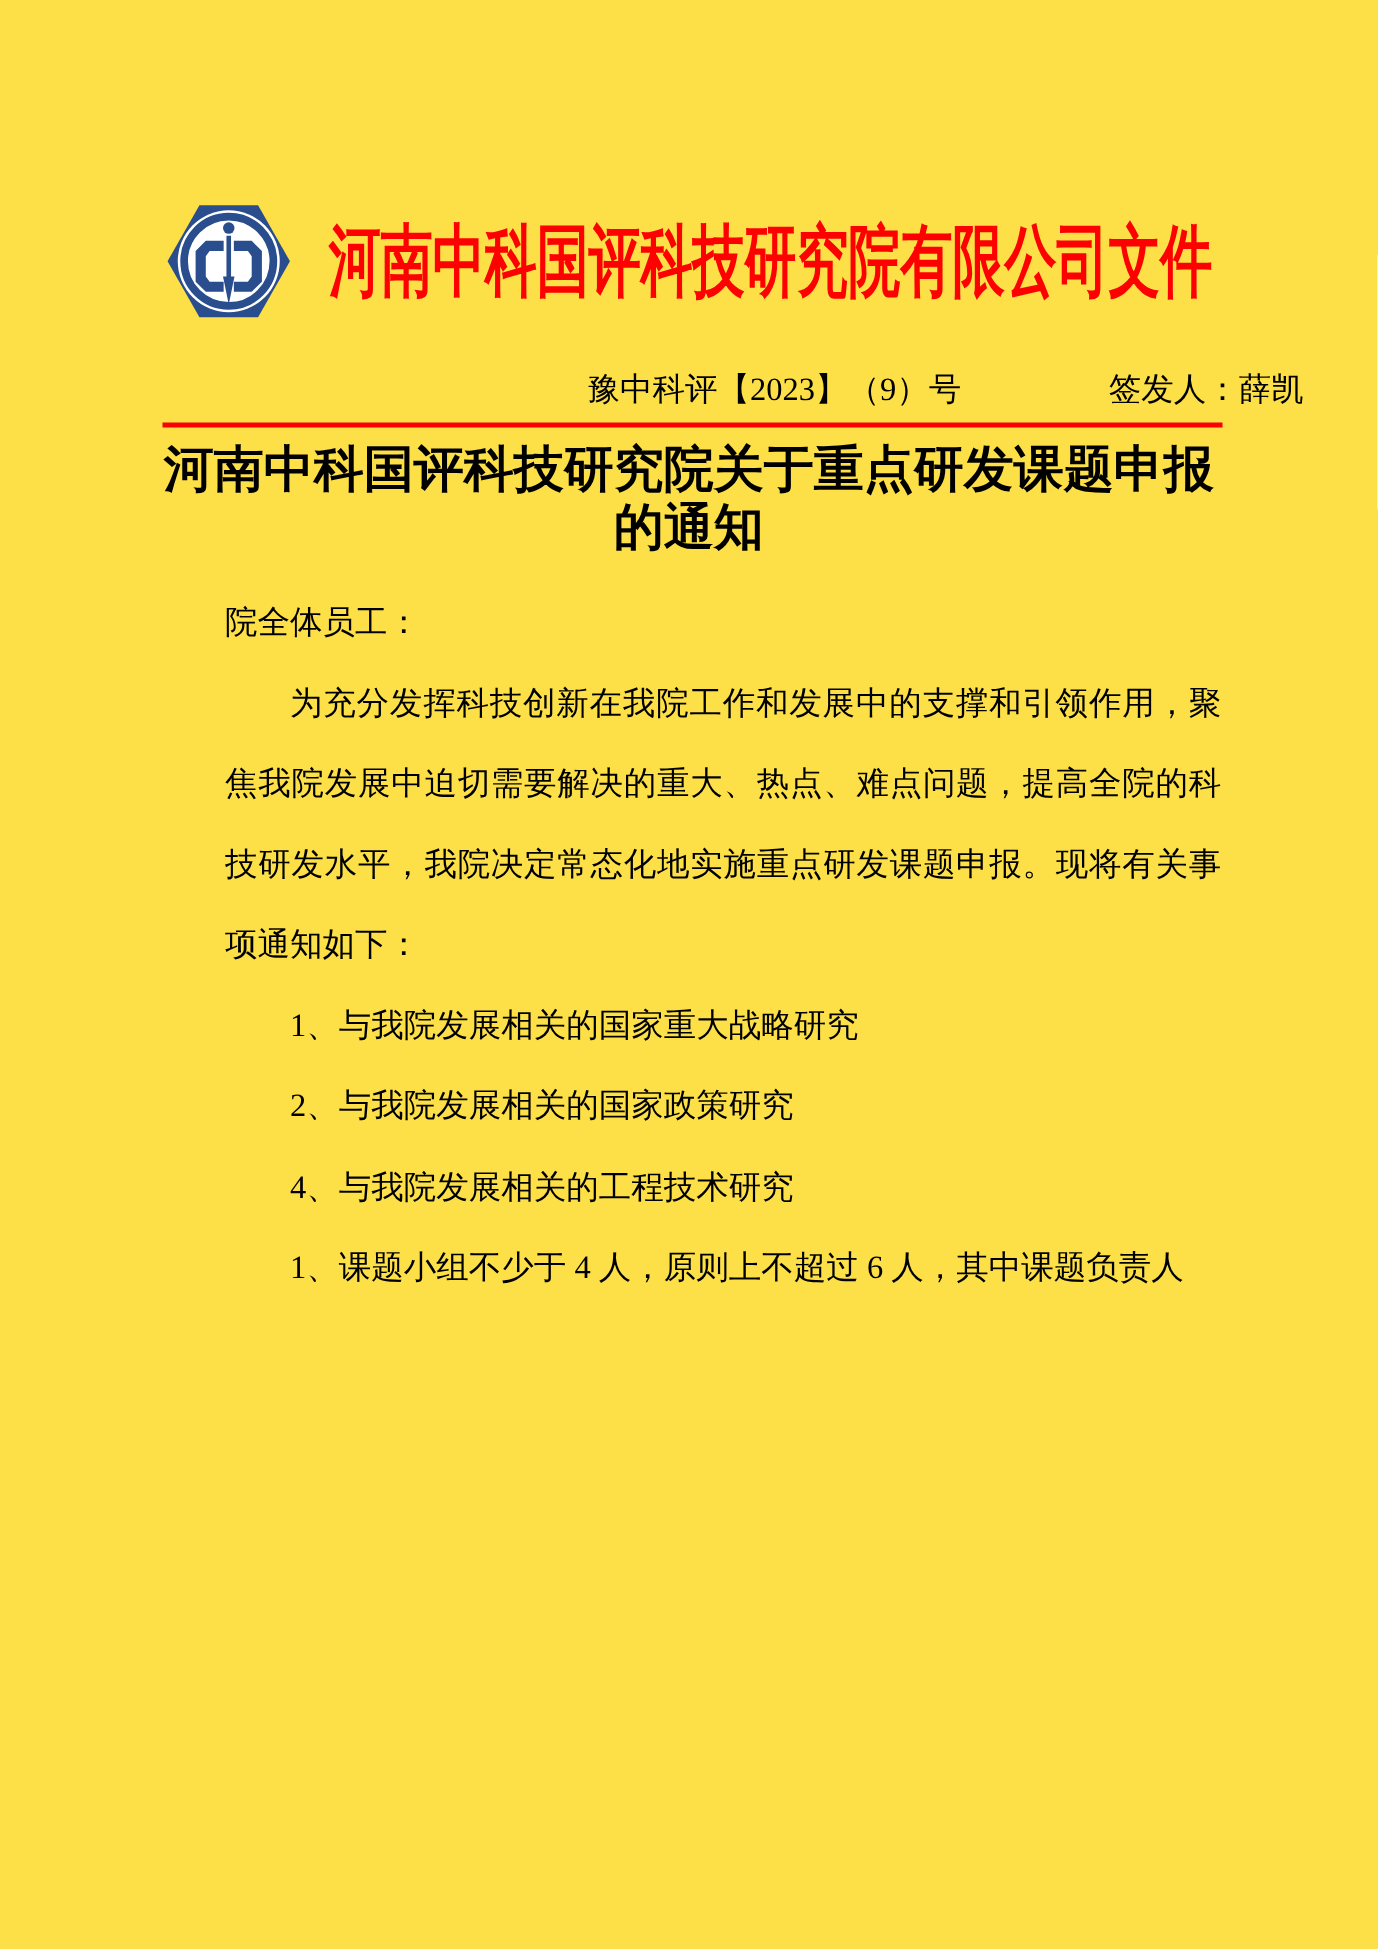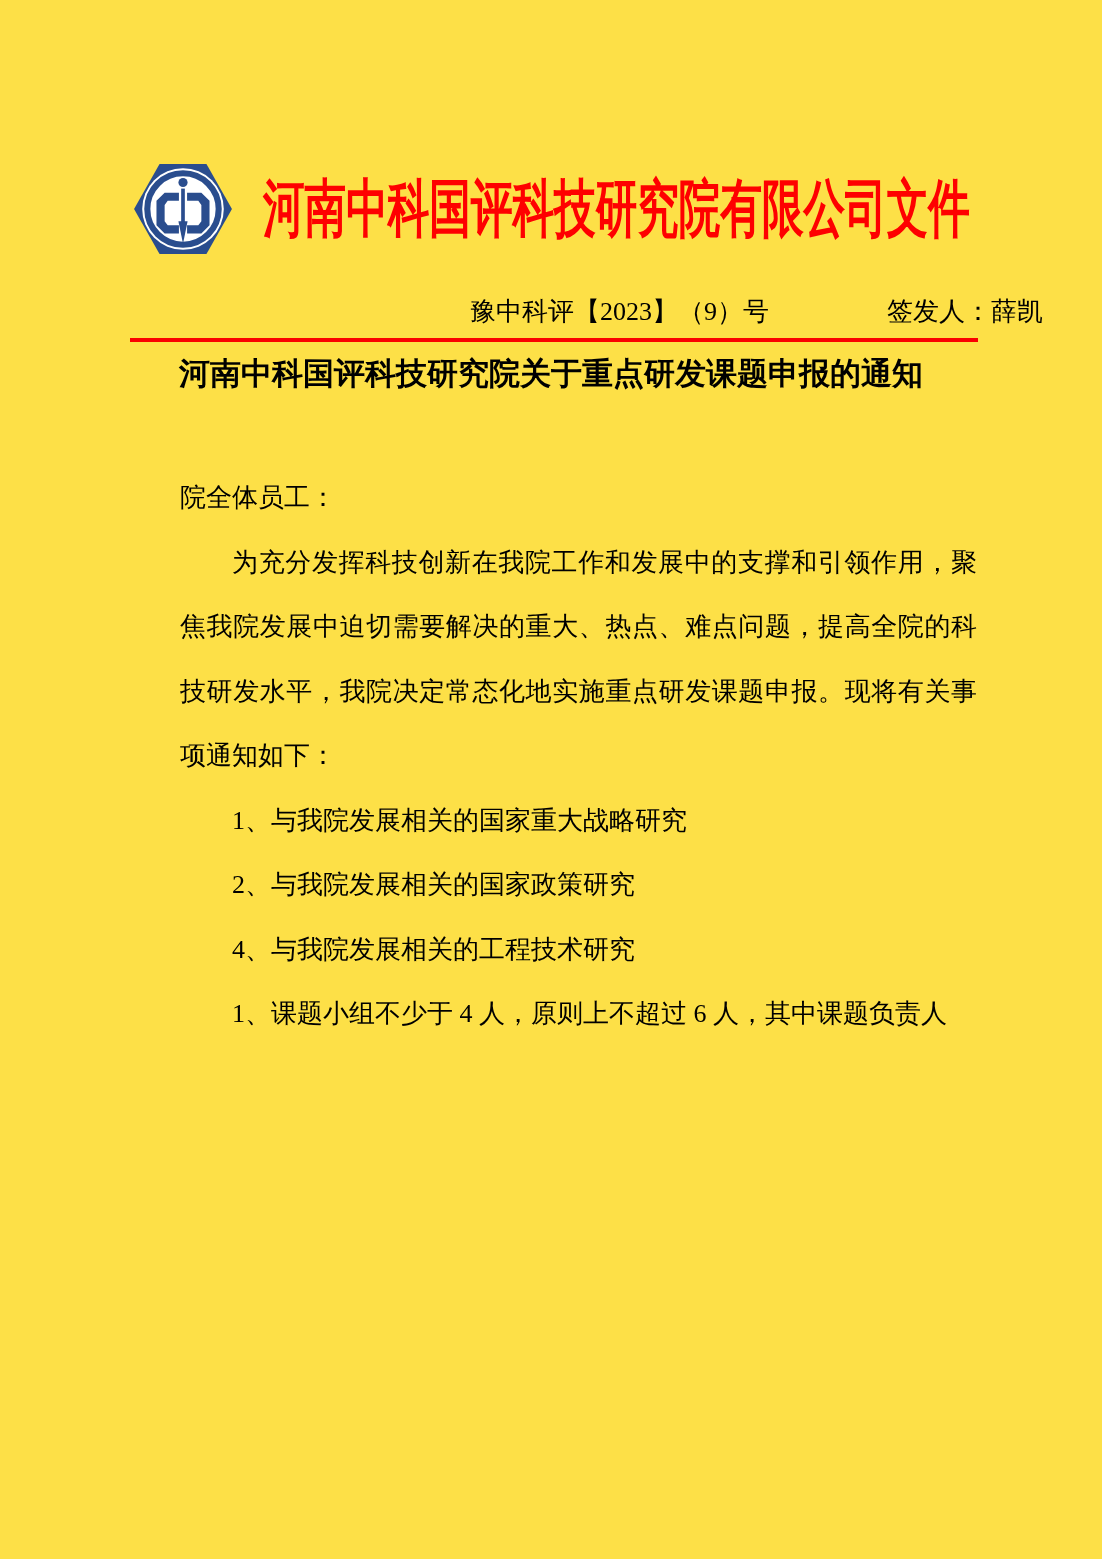--- a/index.html
+++ b/index.html
@@ -63,24 +63,24 @@
     background: #fa0000;
   }
 
   .doc-title {
     position: absolute;
     left: 127px;
     top: 353px;
     width: 848px;
     margin: 0;
     text-align: center;
-    font-size: 31px;
+    font-size: 40px;
     line-height: 46px;
     font-weight: bold;
-    font-family: Liberation Mono, monospace;
+    font-family: Liberation Sans, sans-serif;
   }
 
   
   .doc-body {
     position: absolute;
     left: 180px;
     top: 466px;
     width: 797px;
     font-size: 26px;
     line-height: 64.5px;

